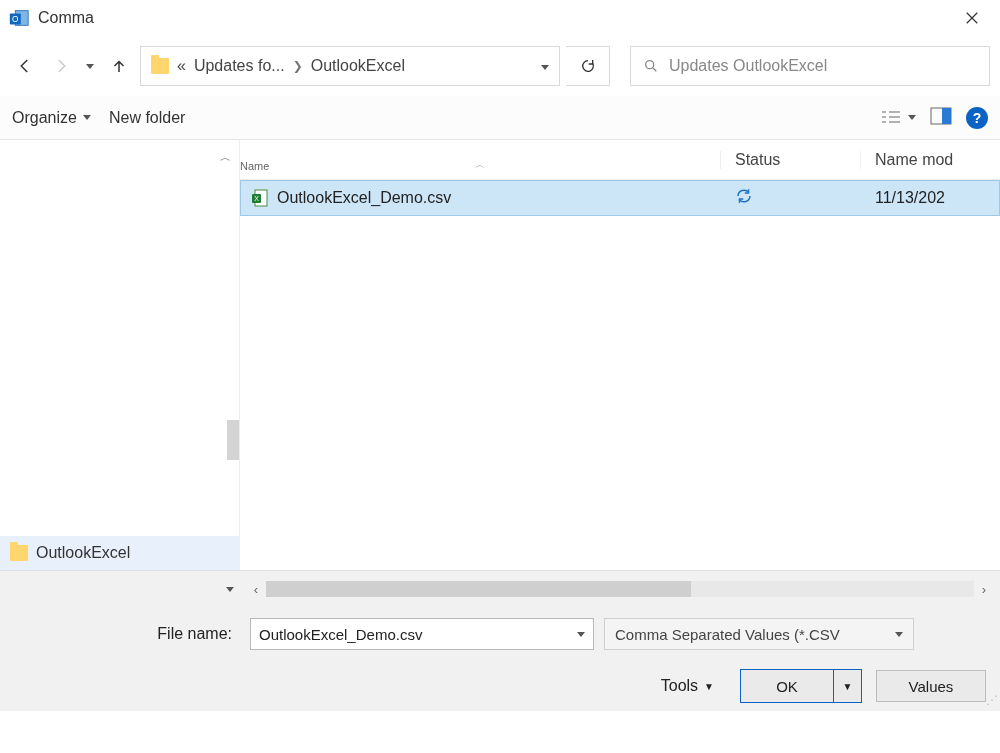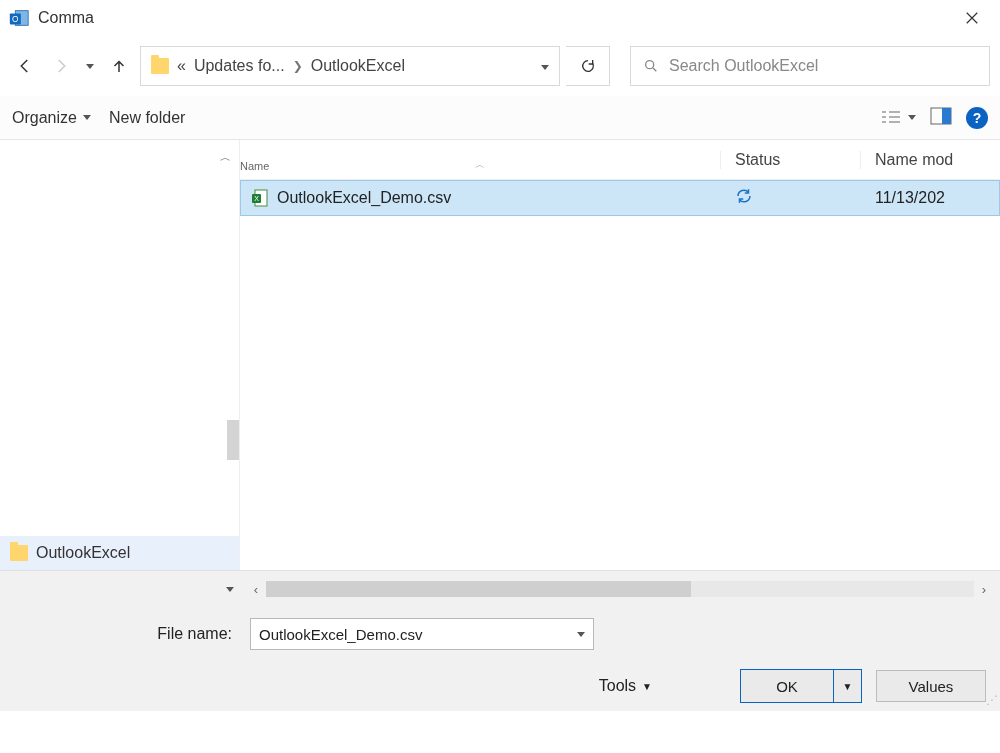--- a/index.html
+++ b/index.html
@@ -58,22 +58,22 @@
   .dd-vis{width:240px; display:flex; align-items:center; justify-content:flex-end; padding-right:6px; color:#555; font-size:11px;}
   .hscroll{flex:1; display:flex; align-items:center; padding:0 6px;}
   .hchevron{width:20px; font-size:13px; color:#666; text-align:center;}
   .htrack{flex:1; height:16px; background:#e8e8e8; position:relative;}
   .hthumb{position:absolute; top:0; left:0; height:100%; width:60%; background:#cfcfcf;}
   .bottom-row2{height:54px; display:flex; align-items:center; padding:0 14px; gap:10px;}
   .fn-label{width:226px; text-align:right; font-size:16px; padding-right:8px;}
   .fn-input{width:344px; height:32px; border:1px solid #b8b8b8; background:#fff; display:flex; align-items:center; justify-content:space-between; padding:0 8px; font-size:15px;}
   .ft-select{flex:1; max-width:310px; height:32px; border:1px solid #cfcfcf; background:#f4f4f4; display:flex; align-items:center; justify-content:space-between; padding:0 10px; font-size:15px; color:#444;}
   .bottom-row3{height:50px; display:flex; align-items:center; justify-content:flex-end; padding:0 14px; gap:14px;}
-  .tools{display:flex; align-items:center; gap:6px; font-size:16px; margin-right:26px;}
-  .okgrp{display:flex; border:1px solid #0a63c2;margin-left:48px;}
+  .tools{display:flex; align-items:center; gap:6px; font-size:16px; margin-right:12px;}
+  .okgrp{display:flex; border:1px solid #0a63c2;}
   .okbtn{width:92px; height:32px; background:#eaeaea; display:flex; align-items:center; justify-content:center; font-size:15px;}
   .okdd{width:28px; height:32px; background:#eaeaea; border-left:1px solid #0a63c2; display:flex; align-items:center; justify-content:center; font-size:10px;}
   .cancelbtn{width:110px; height:32px; border:1px solid #bcbcbc; background:#eaeaea; display:flex; align-items:center; justify-content:center; font-size:15px;}
   .resize-grip{position:absolute; right:4px; bottom:4px; color:#bbb; font-size:12px; letter-spacing:-2px;}
   .bottom{position:relative;}
 
   .caret-down{display:inline-block;border-left:4px solid transparent;border-right:4px solid transparent;border-top:5px solid currentColor;}
 </style>
 </head>
 <body>
@@ -128,21 +128,21 @@
         <path d="M12 4 a8 8 0 1 0 7 4" fill="none" stroke="#333" stroke-width="2"></path>
         <path d="M19 3 v6 h-6" fill="none" stroke="#333" stroke-width="2"></path>
       </svg>
   </div>
 
   <div class="searchbox">
     <svg viewBox="0 0 24 24">
         <circle cx="10" cy="10" r="6" fill="none" stroke="#888" stroke-width="2"></circle>
         <path d="M15 15 L20 20" stroke="#888" stroke-width="2"></path>
       </svg>
-    <span>Search OutlookExcel</span>
+    <span>Updates OutlookExcel</span>
   </div>
 </div>
 
 <div class="toolbar">
   <span class="btn">
     <span>Organize</span>
     <span class="caret-down" style="color:#555;"></span>
   </span>
   <span class="btn">
     <span>New folder</span>
@@ -231,20 +231,24 @@
       <span class="hchevron">›</span>
     </div>
   </div>
 
   <div class="bottom-row2">
     <div class="fn-label">File name:</div>
     <div class="fn-input">
       <span>OutlookExcel_Demo.csv</span>
       <span class="caret-down" style="color:#555;"></span>
     </div>
+    <div class="ft-select">
+      <span>Comma Separated Values (*.CSV</span>
+      <span class="caret-down" style="color:#555;"></span>
+    </div>
   </div>
 
   <div class="bottom-row3">
     <div class="tools">
       <span>Tools</span>
       <span style="font-size:10px;">▼</span>
     </div>
     <div class="okgrp">
       <div class="okbtn">
           <span>OK</span>

